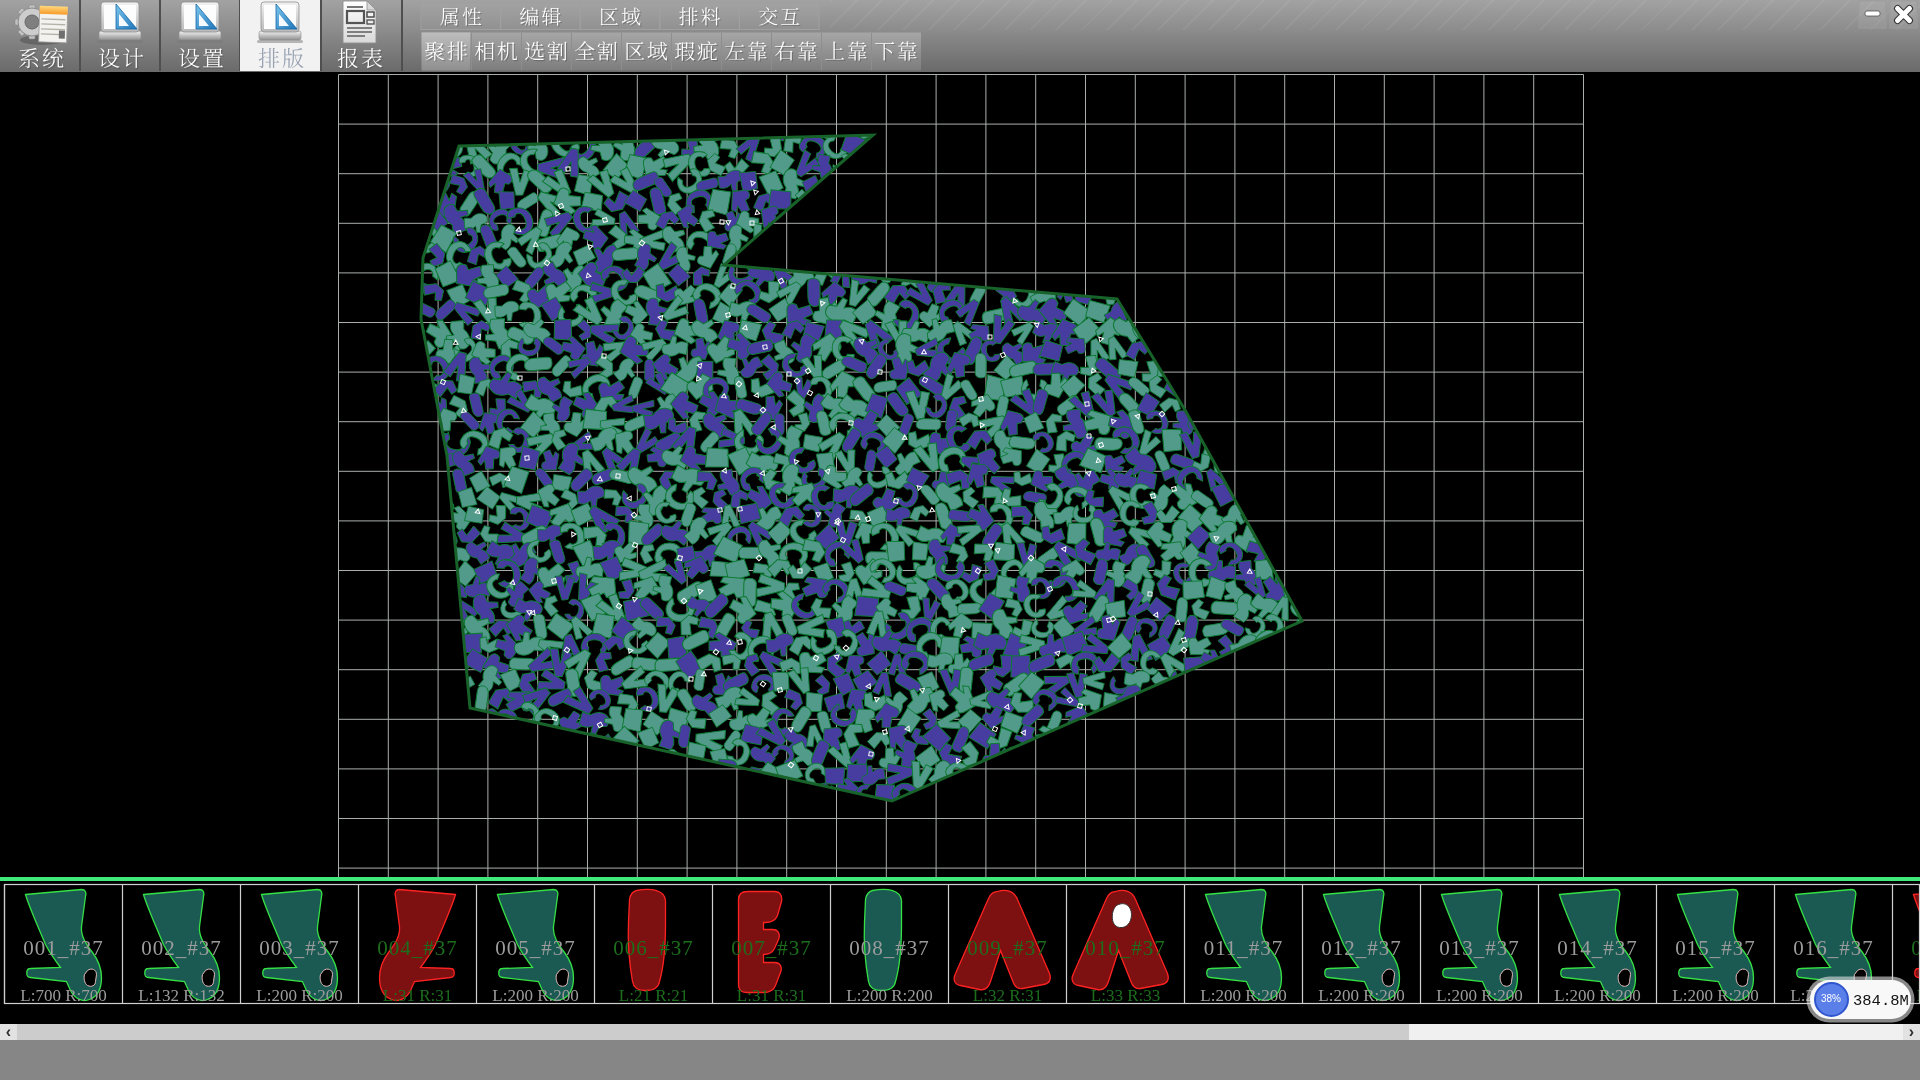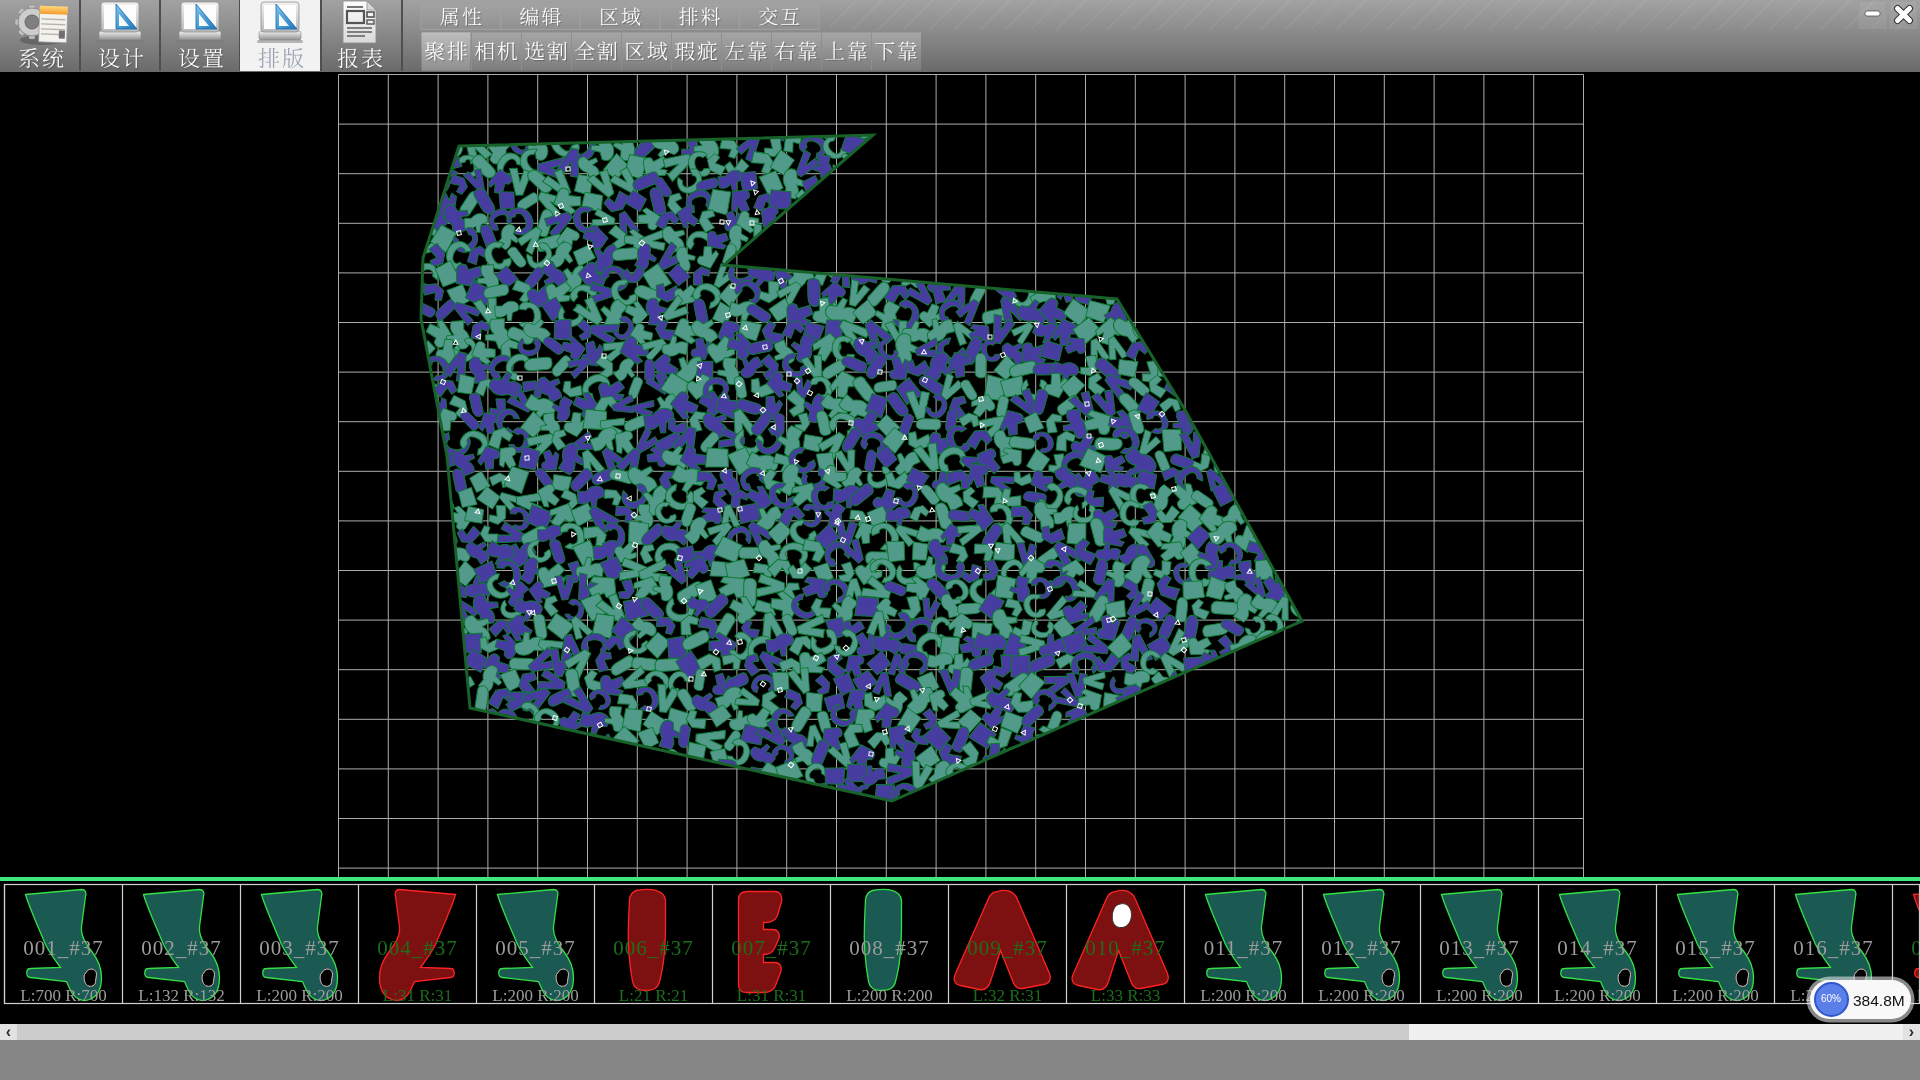--- a/index.html
+++ b/index.html
@@ -8,21 +8,21 @@
 #selbtn { position:absolute; left:240px; top:0; width:80px; height:71px; background:#f2f2f2; }
 #canvas { position:absolute; left:0; top:72px; width:1920px; height:805px; background:#000; }
 #greenline { position:absolute; left:0; top:877px; width:1920px; height:3.5px; background:#41e87b; }
 #strip { position:absolute; left:0; top:881px; width:1920px; height:199px; background:#000; }
 #scroll { position:absolute; left:0; top:1024px; width:1920px; height:16px; background:#f0f0f0; }
 #thumb { position:absolute; left:17px; top:1024px; width:1392px; height:16px; background:#cccccc; }
 #statusbar { position:absolute; left:0; top:1040px; width:1920px; height:40px; background:#868686; }
 .arr { position:absolute; top:1024px; width:17px; height:16px; background:#e2e2e2; color:#2e2e2e; font-size:16px; font-weight:bold; text-align:center; line-height:15px; font-family:"Liberation Sans",sans-serif; }
 #pill { position:absolute; left:1810px; top:980px; width:101px; height:39px; background:#f8f8f8; border-radius:20px; box-shadow:0 0 0 3.5px rgba(225,225,225,0.6); }
 #pillc { position:absolute; left:1813.5px; top:982px; width:35px; height:35px; border-radius:50%; background:#5b7fe8; border:2.5px solid #3056cf; box-sizing:border-box; color:#fff; font-size:10px; text-align:center; line-height:30px; }
-#pillt { position:absolute; left:1853px; top:992px; font-size:15.5px; color:#111; font-family:Liberation Sans, sans-serif;text-align:center; }
+#pillt { position:absolute; left:1853px; top:992px; font-size:15.5px; color:#111; font-family:Liberation Mono, monospace;text-align:center; }
 svg { position:absolute; left:0; top:0; }
 </style></head><body>
 <div id="toolbar">
     <div id="tb-hatch"></div>
 <div class="sep" style="left:79px"></div>
     <div class="sep" style="left:159px"></div>
     <div class="sep" style="left:239px"></div>
     <div class="sep" style="left:320px"></div>
     <div class="sep" style="left:401px"></div>
 <div id="selbtn"></div>
@@ -1695,13 +1695,13 @@
     <line x1="1656.5" y1="884.5" x2="1656.5" y2="1003.5" stroke="#cfcfcf" stroke-width="1.2"></line>
     <line x1="1774.5" y1="884.5" x2="1774.5" y2="1003.5" stroke="#cfcfcf" stroke-width="1.2"></line>
     <line x1="1892.5" y1="884.5" x2="1892.5" y2="1003.5" stroke="#cfcfcf" stroke-width="1.2"></line>
 </svg>
 <div id="scroll"></div>
 <div id="thumb"></div>
 <div class="arr" style="left:0">‹</div>
 <div class="arr" style="left:1903px">›</div>
 <div id="statusbar"></div>
 <div id="pill"></div>
-<div id="pillc">60%</div>
+<div id="pillc">38%</div>
 <div id="pillt">384.8M</div>
 </body></html>

